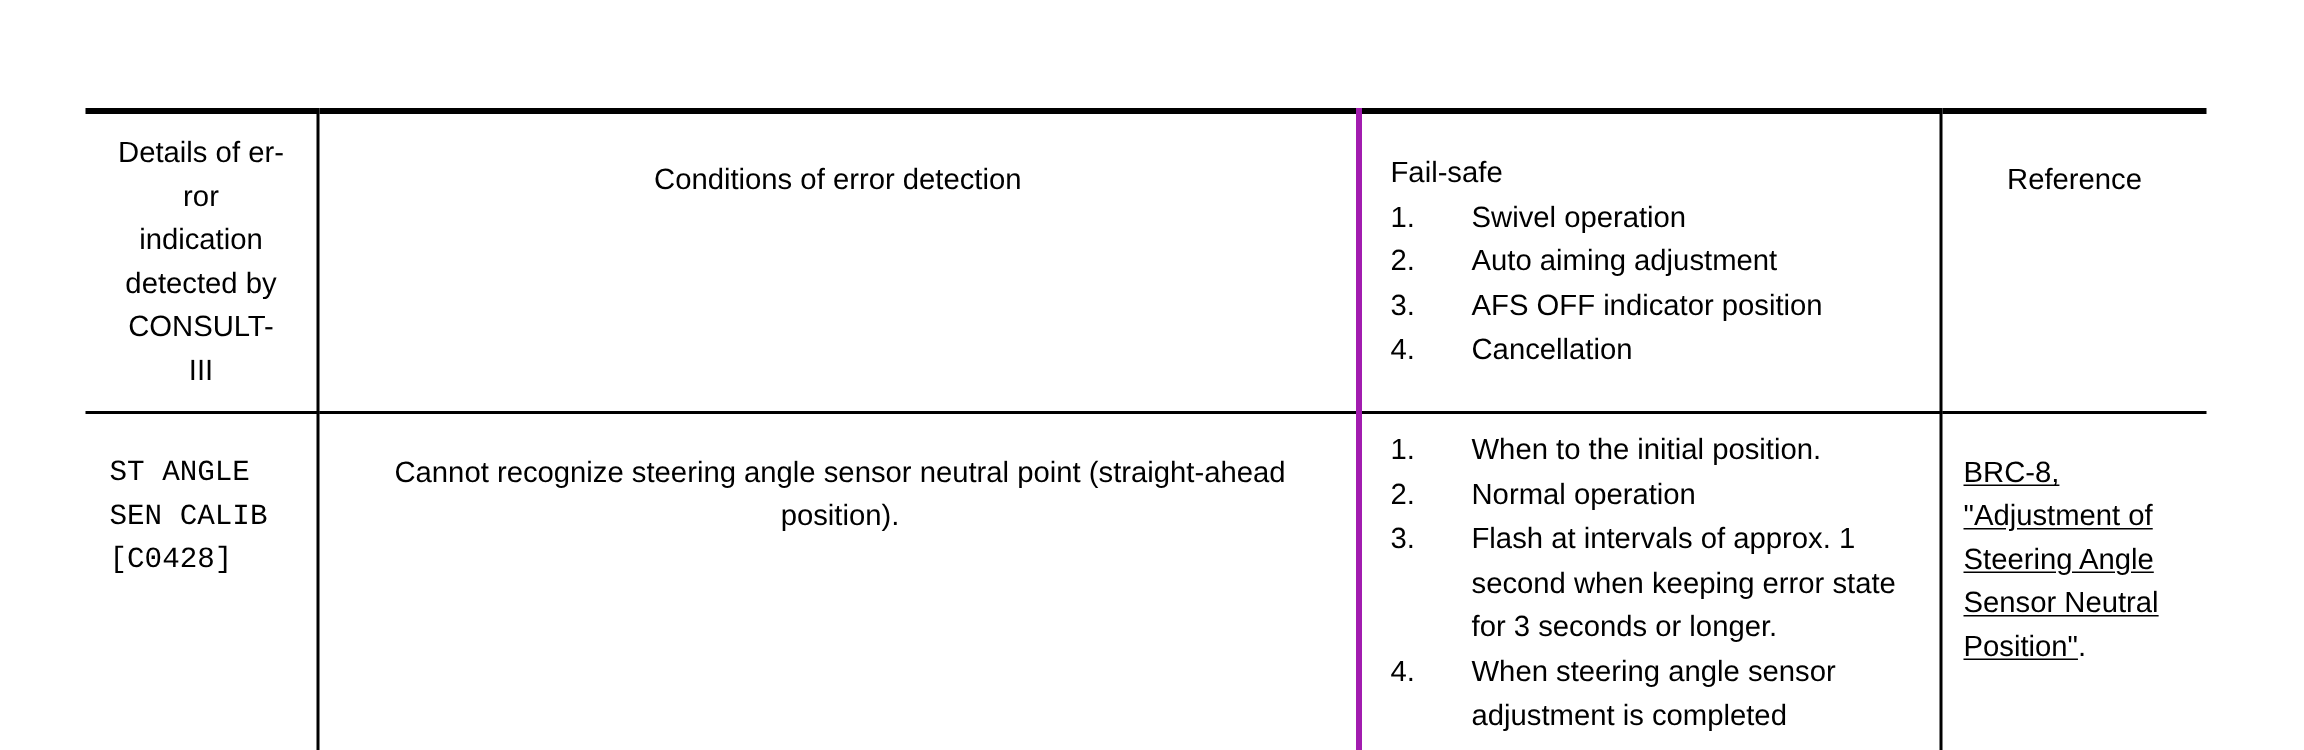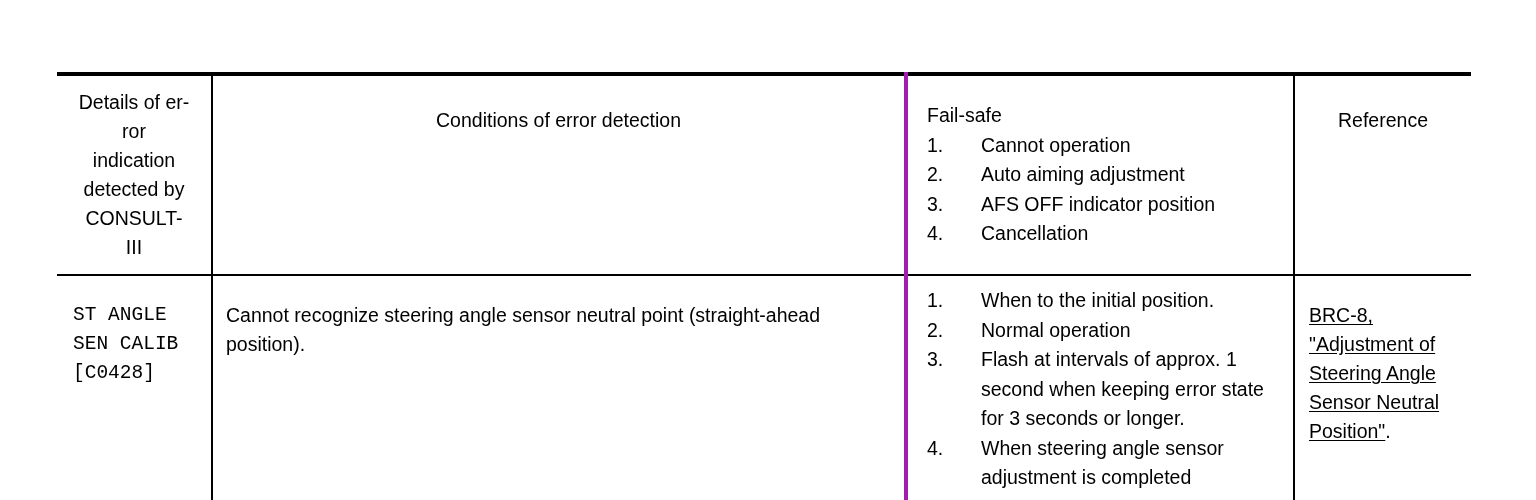--- a/index.html
+++ b/index.html
@@ -74,20 +74,21 @@
   }
 
   .code-cell .cell-inner {
     padding-left: 16px;
     line-height: 29px;
     font-family: Liberation Mono, monospace;
   }
   .cond-cell .cell-inner {
     padding-left: 13px;
     line-height: 29px;
+    text-align: center;
   }
 
   
   .numlist {
     list-style: none;
     margin: 0;
     padding: 0;
   }
   .numlist li {
     display: flex;
@@ -155,21 +156,21 @@
       <td class="col-cond head-cond">
         <div class="cell-inner center">Conditions of error detection</div>
       </td>
 
       <td class="col-fail head-fail fail-cell">
         <div class="cell-inner left">
           <div class="fail-head-label">Fail-safe</div>
           <ul class="numlist">
             <li>
               <span class="num">1.</span>
-              <span class="txt">Cannot operation</span>
+              <span class="txt">Swivel operation</span>
             </li>
             <li>
               <span class="num">2.</span>
               <span class="txt">Auto aiming adjustment</span>
             </li>
             <li>
               <span class="num">3.</span>
               <span class="txt">AFS OFF indicator position</span>
             </li>
             <li>

